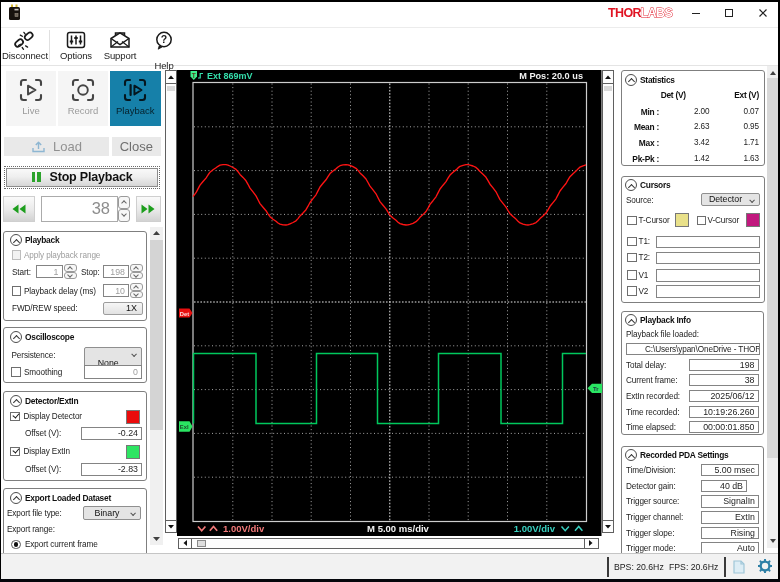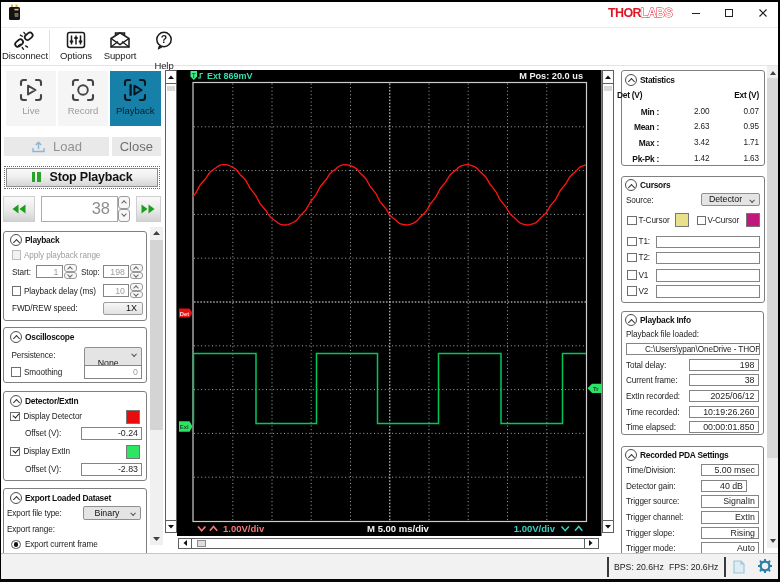--- a/index.html
+++ b/index.html
@@ -331,21 +331,21 @@
   <text x="179.8" y="428.7" font-size="5.8" font-weight="bold" fill="#1c4d2c" font-family="Liberation Sans, sans-serif">ExI</text>
   <polygon points="587.5,387.8 592,383.2 602,383.2 602,392.4 592,392.4" fill="#2ae562"></polygon>
   <text x="593" y="390.5" font-size="5.8" font-weight="bold" fill="#234" font-family="Liberation Sans, sans-serif">Tr</text>
 </svg>
 
 <div class="abs" style="left:617px;top:66px;width:150px;height:487px;overflow:hidden;">
 
   <div class="gbox" style="left:4px;top:4px;width:143.5px;height:95.5px;"></div>
   <div class="collapse" style="left:7.5px;top:7.5px;"></div>
   <div class="abs gtitle" style="left:23px;top:8.5px;">Statistics</div>
-  <div class="abs gtitle" style="left:0px;top:23.5px;width:92.5px;text-align:left;">Det (V)</div>
+  <div class="abs gtitle" style="left:10px;top:23.5px;width:92.5px;text-align:center;">Det (V)</div>
   <div class="abs gtitle" style="left:0px;top:23.5px;width:142px;text-align:right;">Ext (V)</div>
   <div class="abs gtitle" style="left:0px;top:40.5px;width:42px;text-align:right;">Min :</div>
   <div class="abs lbl" style="left:0px;top:40.5px;width:92.5px;text-align:right;">2.00</div>
   <div class="abs lbl" style="left:0px;top:40.5px;width:142px;text-align:right;">0.07</div>
   <div class="abs gtitle" style="left:0px;top:56px;width:42px;text-align:right;">Mean :</div>
   <div class="abs lbl" style="left:0px;top:56px;width:92.5px;text-align:right;">2.63</div>
   <div class="abs lbl" style="left:0px;top:56px;width:142px;text-align:right;">0.95</div>
   <div class="abs gtitle" style="left:0px;top:72px;width:42px;text-align:right;">Max :</div>
   <div class="abs lbl" style="left:0px;top:72px;width:92.5px;text-align:right;">3.42</div>
   <div class="abs lbl" style="left:0px;top:72px;width:142px;text-align:right;">1.71</div>

